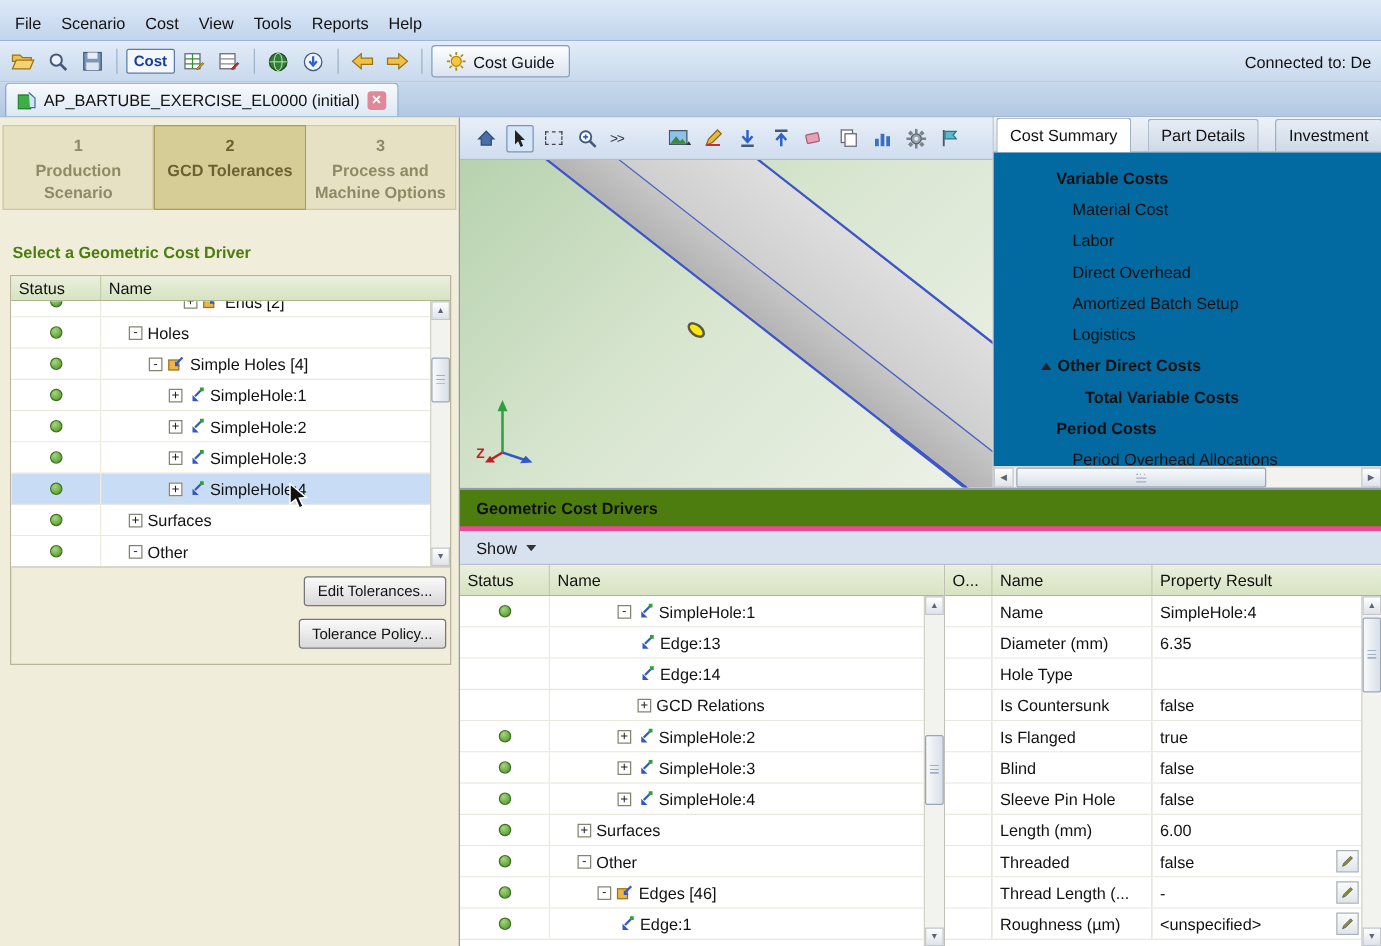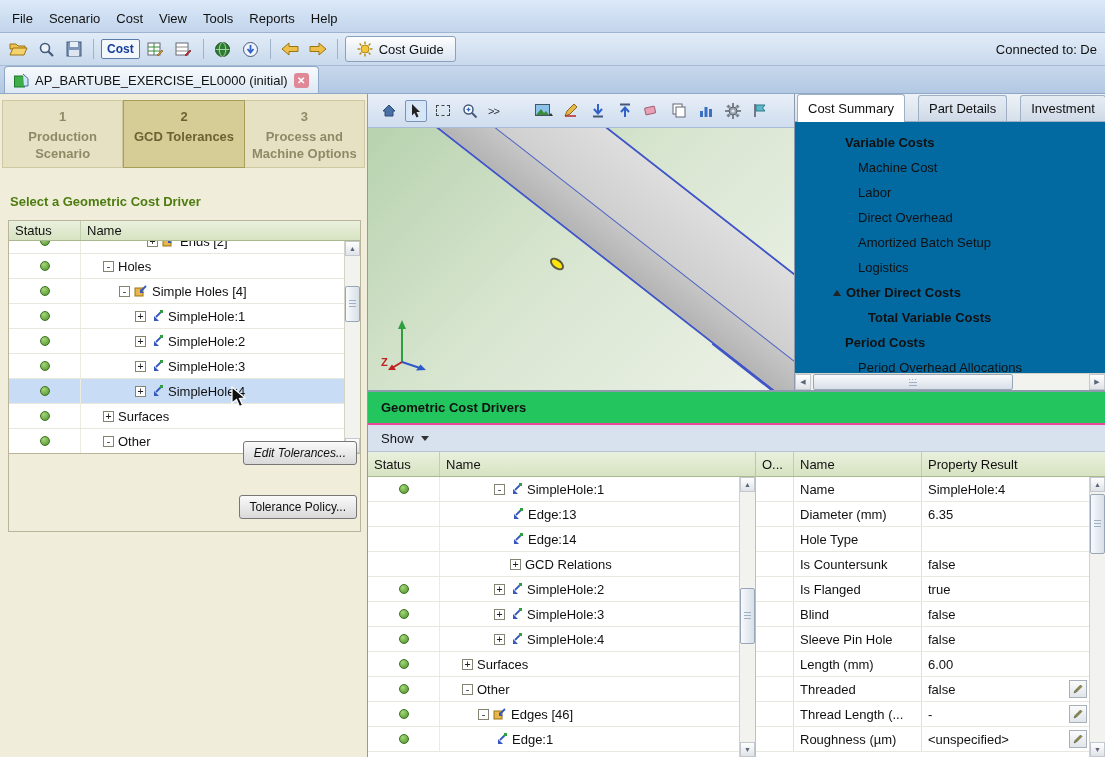--- a/index.html
+++ b/index.html
@@ -54,21 +54,21 @@
   .trow.sel { background:#c8ddf5; }
   .cell-status { width:72px; flex:0 0 72px; border-right:1px solid #ececde; display:flex; align-items:center; justify-content:center; }
   .cell-name { flex:1; display:flex; align-items:center; gap:4px; white-space:nowrap; overflow:hidden; }
   .ind1 { padding-left:22px; } .ind2 { padding-left:38px; } .ind3 { padding-left:54px; } .ind4 { padding-left:70px; }
   .dot { width:10px; height:10px; border-radius:50%; background:radial-gradient(circle at 35% 30%, #a4d878, #4e8f2c); border:1px solid #3c7020; }
   .exp { width:11px; height:11px; flex:0 0 11px; border:1px solid #848474; background:#fff; font-size:10px; line-height:9px; text-align:center; color:#222; font-family:"DejaVu Sans Mono", monospace; }
   .exp.plus::before { content:"+"; } .exp.minus::before { content:"-"; }
   .icn { display:inline-flex; flex:0 0 auto; }
 
   .panel-btn { position:absolute; height:24px; padding:0 10px; border:1px solid #777; border-radius:3px; background:linear-gradient(#fafafa,#d9d9d9); font-family:"Liberation Sans",sans-serif; font-size:12px; color:#111; }
-  .btn-edit { right:10px; top:347px;font-style:italic; } .btn-policy { right:10px; top:401px; }
+  .btn-edit { right:10px; top:367px; } .btn-policy { right:10px; top:401px; }
 
   
   .vsb { width:16px; flex:0 0 16px; background:#f2f2ee; border-left:1px solid #d2d2c6; display:flex; flex-direction:column; }
   .sb-btn { flex:0 0 15px; border:1px solid #c3c8cf; background:linear-gradient(#fefefe,#dfe3e8); color:#5a6678; font-size:7px; display:flex; align-items:center; justify-content:center; }
   .sb-track { flex:1; position:relative; }
   .sb-thumb { position:absolute; left:0; right:0; border:1px solid #98a6b8; border-radius:2px; background:linear-gradient(90deg,#f8fafc,#d8dfe8); }
   .sb-thumb::after { content:""; position:absolute; left:3px; right:3px; top:50%; height:7px; margin-top:-4px; background:repeating-linear-gradient(180deg,#9fb0c4 0 1px, transparent 1px 3px); }
   .hsb { height:17px; flex:0 0 17px; background:#f2f2ee; border-top:1px solid #d2d2c6; display:flex; }
   .hsb .sb-btn { flex:0 0 16px; }
   .hsb .sb-track { flex:1; position:relative; }
@@ -93,21 +93,21 @@
   .cost-tabs { height:28px; flex:0 0 28px; background:linear-gradient(#eef2f7,#d6e0eb); border-bottom:1px solid #9fb0c4; display:flex; align-items:flex-end; padding-left:2px; gap:13px; }
   .cost-tab { height:26px; padding:0 10px; display:flex; align-items:center; border:1px solid #9fb0c4; border-bottom:none; border-radius:3px 3px 0 0; background:linear-gradient(#e6ecf4,#cfdae7); white-space:nowrap; }
   .cost-tab.active { background:#fff; height:28px; margin-bottom:-1px; }
   .cost-list { flex:1; background:#0369a1; padding-top:8px; overflow:hidden; }
   .cost-item { height:25px; display:flex; align-items:center; white-space:nowrap; }
   .cost-item.bold { font-weight:bold; }
   .ci-50 { padding-left:50px; } .ci-63 { padding-left:63px; } .ci-38 { padding-left:38px; } .ci-73 { padding-left:73px; }
   .up-tri { width:0; height:0; border-left:4px solid transparent; border-right:4px solid transparent; border-bottom:6px solid #222; margin-right:5px; }
 
   
-  .gcdp-header { height:33px; flex:0 0 33px; display:flex; align-items:center; padding-left:13px; font-weight:bold; background:#22c55e; border-bottom:2px solid #ec4899; }
+  .gcdp-header { height:33px; flex:0 0 33px; display:flex; align-items:center; padding-left:13px; font-weight:bold; background:#4d7c0f; border-bottom:4px solid #ec4899; }
   .show-bar { height:27px; flex:0 0 27px; background:#d8e1ee; border-bottom:1px solid #b6c2d4; display:flex; align-items:center; gap:7px; padding-left:13px; }
   .dd-caret { width:0; height:0; border-left:4px solid transparent; border-right:4px solid transparent; border-top:5px solid #333; }
   .gcdp-body { flex:1; display:flex; min-height:0; }
   .tree-pane { width:388px; flex:0 0 388px; display:flex; flex-direction:column; border-right:1px solid #c0c0b4; }
   .thead { display:flex; height:25px; flex:0 0 25px; background:linear-gradient(#e9f0dd,#d7e3c2); border-bottom:1px solid #a9b88e; }
   .th-cell { display:flex; align-items:center; padding-left:6px; border-right:1px solid #c2cfae; }
   .tree-body { flex:1; display:flex; min-height:0; }
   .tree-rows { flex:1; overflow:hidden; background:#fff; }
   .prop-pane { flex:1; display:flex; flex-direction:column; min-width:0; }
   .prop-body { flex:1; display:flex; min-height:0; }
@@ -519,21 +519,21 @@
           <div class="cost-tabs">
             <div class="cost-tab active">Cost Summary</div>
             <div class="cost-tab">Part Details</div>
             <div class="cost-tab">Investment</div>
           </div>
           <div class="cost-list">
             <div class="cost-item bold ci-50">
                 <span>Variable Costs</span>
               </div>
             <div class="cost-item ci-63">
-                <span>Machine Cost</span>
+                <span>Material Cost</span>
               </div>
             <div class="cost-item ci-63">
                 <span>Labor</span>
               </div>
             <div class="cost-item ci-63">
                 <span>Direct Overhead</span>
               </div>
             <div class="cost-item ci-63">
                 <span>Amortized Batch Setup</span>
               </div>

